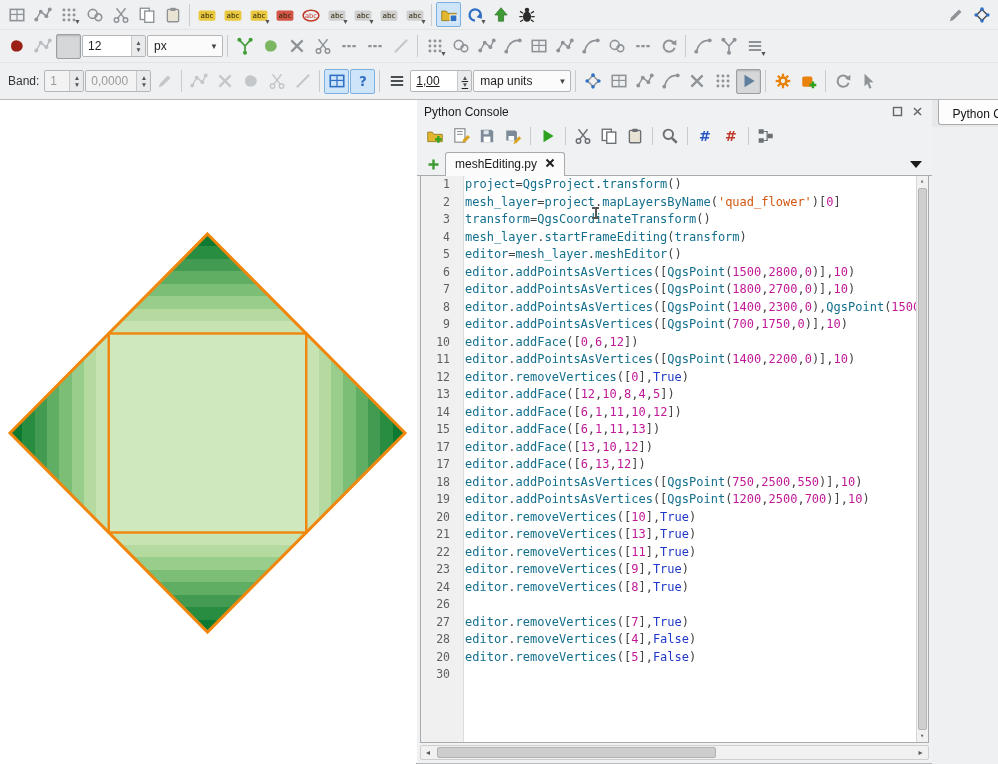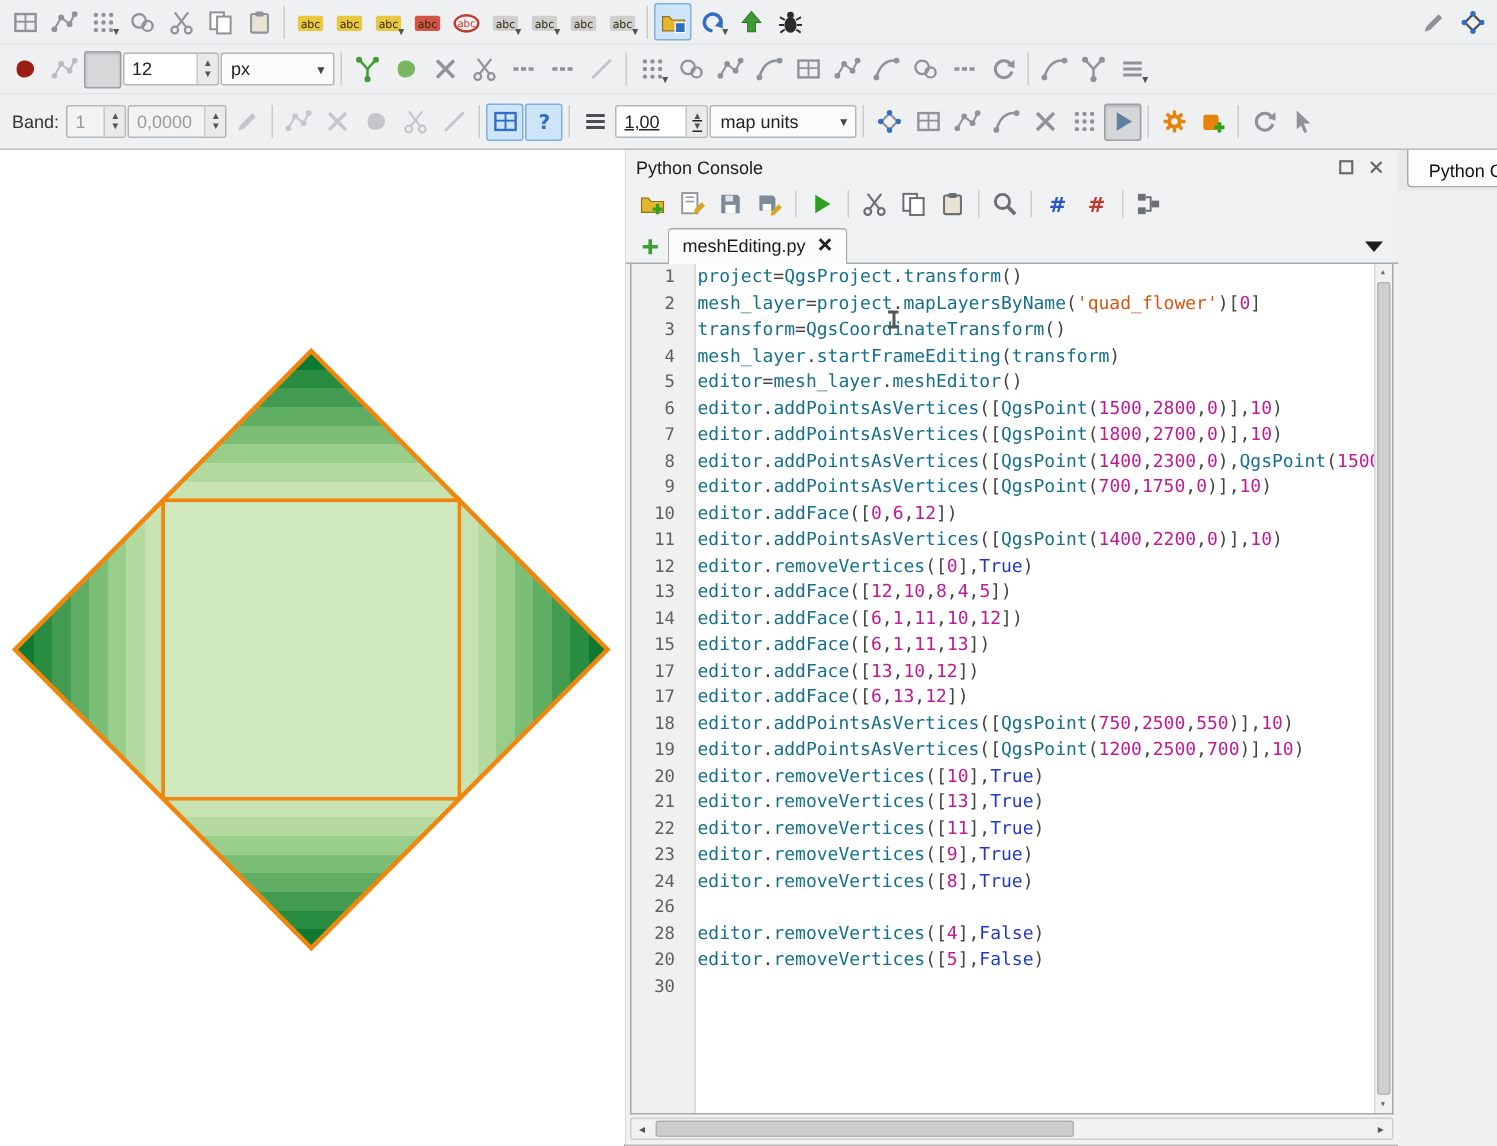--- a/index.html
+++ b/index.html
@@ -882,20 +882,24 @@
               <span class="ct"><span style="color:#136f8c">editor</span><span style="color:#444444">.</span><span style="color:#136f8c">removeVertices</span><span style="color:#444444">([</span><span style="color:#c01896">9</span><span style="color:#444444">],</span><span style="color:#2038c8">True</span><span style="color:#444444">)</span></span>
             </div>
             <div class="line">
               <span class="ln">24</span>
               <span class="ct"><span style="color:#136f8c">editor</span><span style="color:#444444">.</span><span style="color:#136f8c">removeVertices</span><span style="color:#444444">([</span><span style="color:#c01896">8</span><span style="color:#444444">],</span><span style="color:#2038c8">True</span><span style="color:#444444">)</span></span>
             </div>
             <div class="line">
               <span class="ln">26</span>
             </div>
             <div class="line">
+              <span class="ln">27</span>
+              <span class="ct"><span style="color:#136f8c">editor</span><span style="color:#444444">.</span><span style="color:#136f8c">removeVertices</span><span style="color:#444444">([</span><span style="color:#c01896">7</span><span style="color:#444444">],</span><span style="color:#2038c8">True</span><span style="color:#444444">)</span></span>
+            </div>
+            <div class="line">
               <span class="ln">28</span>
               <span class="ct"><span style="color:#136f8c">editor</span><span style="color:#444444">.</span><span style="color:#136f8c">removeVertices</span><span style="color:#444444">([</span><span style="color:#c01896">4</span><span style="color:#444444">],</span><span style="color:#2038c8">False</span><span style="color:#444444">)</span></span>
             </div>
             <div class="line">
               <span class="ln">20</span>
               <span class="ct"><span style="color:#136f8c">editor</span><span style="color:#444444">.</span><span style="color:#136f8c">removeVertices</span><span style="color:#444444">([</span><span style="color:#c01896">5</span><span style="color:#444444">],</span><span style="color:#2038c8">False</span><span style="color:#444444">)</span></span>
             </div>
             <div class="line">
               <span class="ln">30</span>
               <span class="ct"></span>

